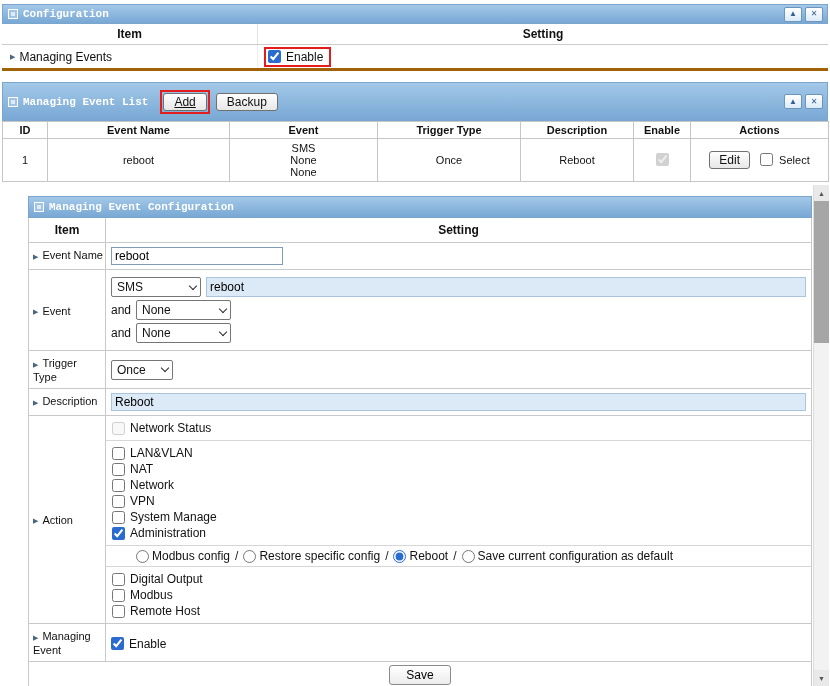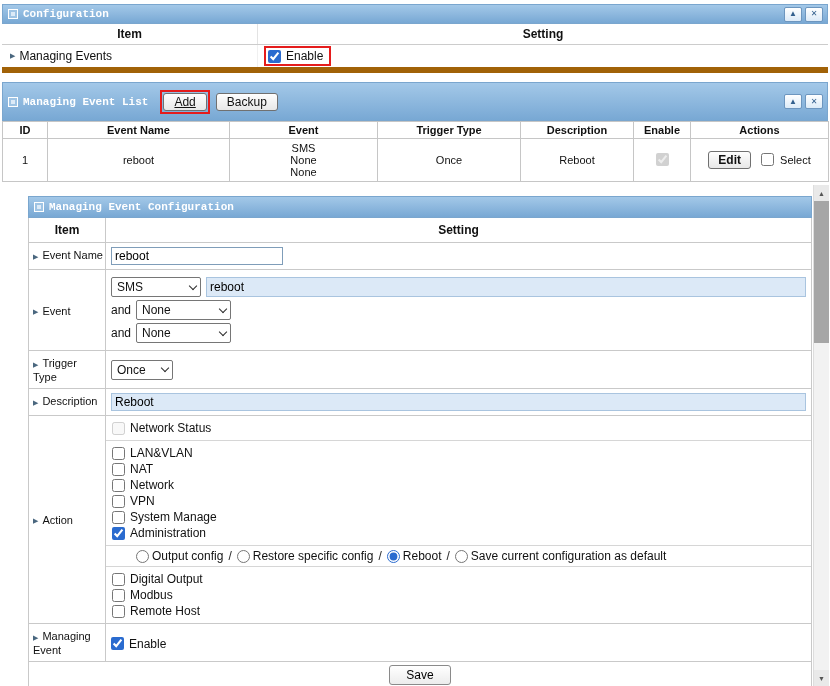--- a/index.html
+++ b/index.html
@@ -68,33 +68,33 @@
     height: 18px; border: 1px solid #7f9db9; background: #fff;
     font-size: 12px; padding: 0 3px; font-family: inherit;
   }
   .inp.blue { background: var(--input_blue, #dce9f7); border-color: #a9c4df; }
 
   
   .sec1 { position: absolute; left: 2px; top: 4px; width: 826px; }
   .t1h { display: flex; font-weight: bold; font-size: 12px; border-bottom: 1px solid #cccccc; }
   .t1h .c-item { width: 256px; text-align: center; padding: 3px 0; border-right: 1px solid #e3e3e3; }
   .t1h .c-setting { flex: 1; text-align: center; padding: 3px 0; }
-  .t1r { display: flex; font-size: 12px; border-bottom: 6px solid #a16207; min-height: 26px; }
+  .t1r { display: flex; font-size: 12px; border-bottom: 3px solid #a16207; min-height: 26px; }
   .t1r .c-item { width: 256px; padding: 2px 0 2px 8px; border-right: 1px solid #f0f0f0; display: flex; align-items: center; align-self: stretch; }
   .t1r .c-setting { flex: 1; padding: 1px 0 1px 6px; display: flex; align-items: center; }
 
   
   .sec2 { position: absolute; left: 2px; top: 82px; width: 826px; }
   .sec2 .bar { height: 39px; }
   table.lst { width: 100%; border-collapse: collapse; font-size: 11px; table-layout: fixed; }
   .lst th { border: 1px solid #c6c6c6; font-weight: bold; padding: 2px 1px; background: #fff; }
   .lst td { border: 1px solid #c6c6c6; text-align: center; padding: 3px 2px; vertical-align: middle; height: 39px; }
   .evlines div { line-height: 12px; }
   .actions-cell { white-space: nowrap; }
-  .actions-cell .gbtn { padding: 1px 9px; font-weight: bold; }
+  .actions-cell .gbtn { padding: 1px 9px; }
   .actions-cell input { vertical-align: -2px; margin-left: 7px; }
   .actions-cell .sel-lab { margin-left: 3px; font-size: 11px; }
 
   
   .panel { position: absolute; left: 28px; top: 196px; width: 784px; }
   .panel .bar { height: 22px; }
   .ptbl { border: 1px solid #c9c9c9; border-top: none; font-size: 12px; background: #fff; }
   .phead { display: flex; font-weight: bold; border-bottom: 1px solid #c9c9c9; }
   .phead .pitem { width: 77px; border-right: 1px solid #c9c9c9; text-align: center; padding: 5px 0; }
   .phead .pset { flex: 1; text-align: center; padding: 5px 0; }
@@ -337,21 +337,21 @@
               <label>System Manage</label>
             </div>
           <div class="cbl">
               <input type="checkbox" checked="" style="">
               <label>Administration</label>
             </div>
         </div>
         <div class="sub subradio">
           <span class="radio-opt">
               <input type="radio" name="adminopt" style="">
-              <label>Output config</label>
+              <label>Modbus config</label>
             </span>
           <span class="rsep">/</span>
           <span class="radio-opt">
               <input type="radio" name="adminopt" style="">
               <label>Restore specific config</label>
             </span>
           <span class="rsep">/</span>
           <span class="radio-opt">
               <input type="radio" name="adminopt" checked="" style="">
               <label>Reboot</label>

